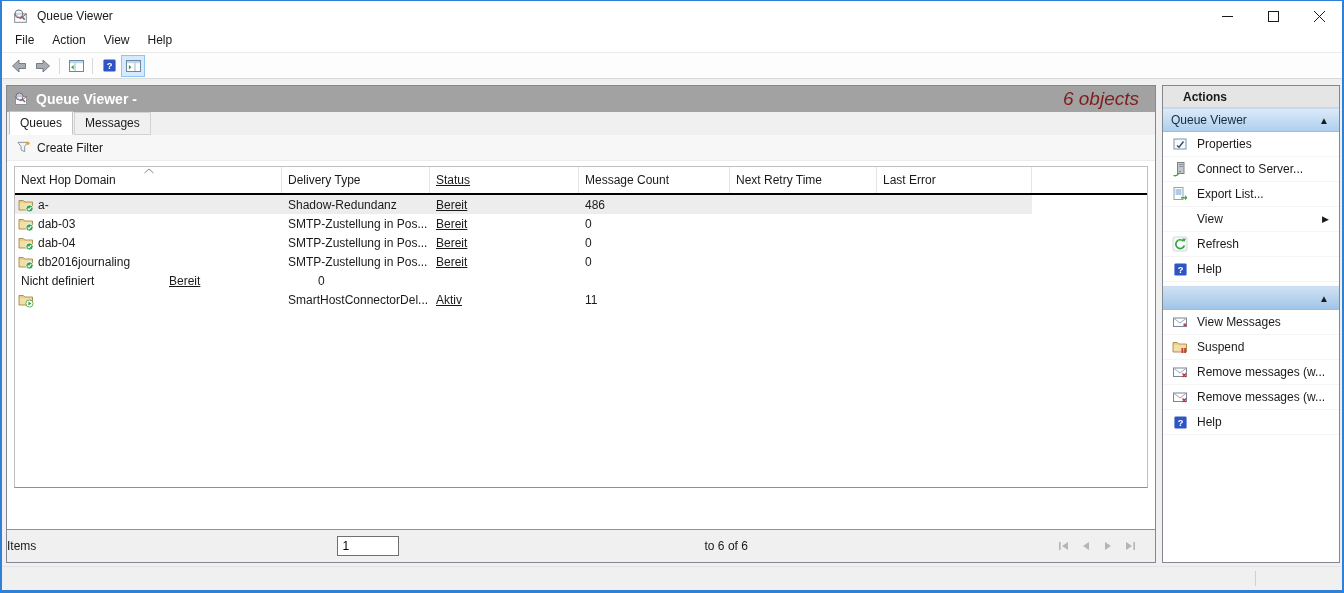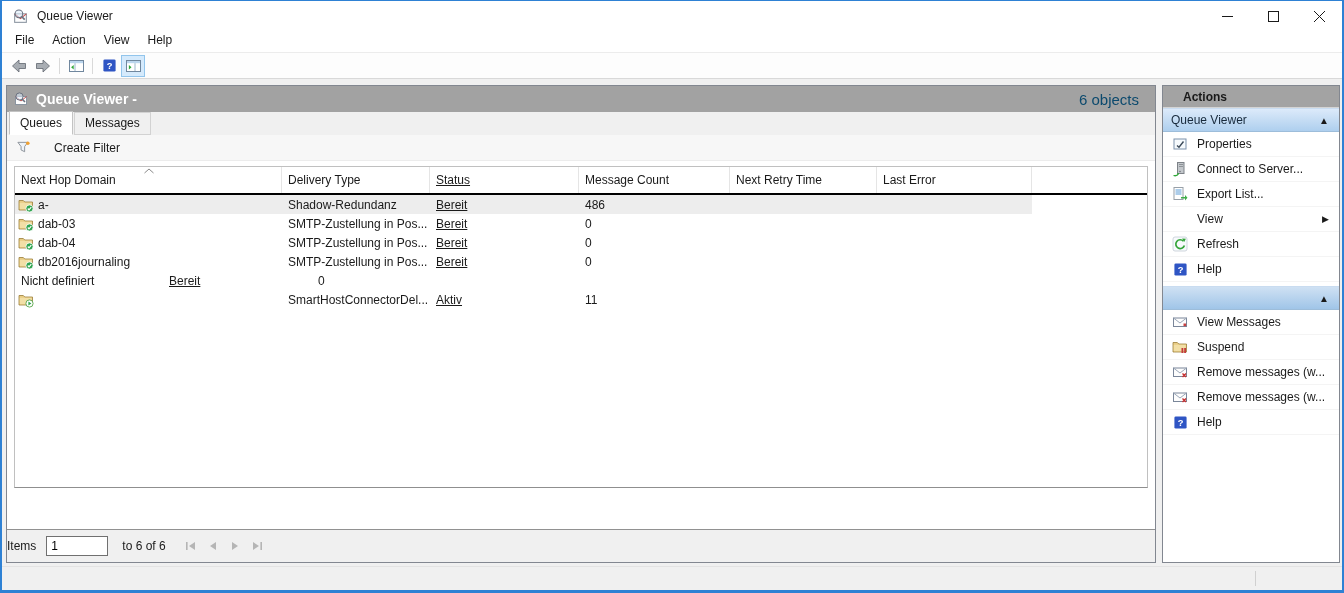--- a/index.html
+++ b/index.html
@@ -31,51 +31,51 @@
   .tbtn.active { background:#d5eafc; border-color:#92c5ec; }
   .tsep { width:1px; height:16px; background:#d9d9d9; margin:0 4px; }
 
   
   .content { flex:1; display:flex; padding:6px 2px 3px 4px; background:#f0f0f0; min-height:0; }
 
   
   .main-pane { flex:1; min-width:0; border:1px solid #828790; background:#fff; display:flex; flex-direction:column; }
   .pane-header { height:26px; background:#a2a2a2; display:flex; align-items:center; padding:0 16px 0 6px; }
   .pane-header .ph-title { color:#fff; font-weight:bold; font-size:14px; margin-left:7px; }
-  .pane-header .ph-count { margin-left:auto; color:#0c4a6e; font-size:15px; }
+  .pane-header .ph-count { margin-left:auto; color:#7f1d1d; font-size:19px;font-style:italic; }
 
   .tabstrip { height:23px; background:#f0f0f0; display:flex; align-items:flex-end; padding-left:2px; }
   .tab { padding:3px 10px 4px 10px; border:1px solid #d2d2d2; background:#f0f0f0; margin-right:1px; }
   .tab.active { background:#fff; border-color:#c3c3c3; border-bottom-color:#fff; padding-top:4px; }
 
   .filterbar { height:26px; background:#f7f7f7; border-bottom:1px solid #ececec; display:flex; align-items:center; padding-left:9px; }
-  .filterbar .fb-label { margin-left:23px; }
+  .filterbar .fb-label { margin-left:6px; }
 
   .list-wrap { flex:1; min-height:0; padding:5px 7px 0 7px; background:#fff; display:flex; flex-direction:column; }
   .listview { flex:1; border:1px solid #c0c0c0; border-bottom-color:#8f8f8f; background:#fff; overflow:hidden; position:relative; }
   .lv-header { display:flex; height:28px; border-bottom:2px solid #000000; position:relative; }
   .lv-hcell { border-right:1px solid #e5e5e5; padding:0 0 0 6px; display:flex; align-items:center; position:relative; }
   .sort-caret { position:absolute; top:1px; left:50%; margin-left:-5px; }
   .lv-row { display:flex; height:19px; align-items:center; width:1017px; }
   .lv-row.selected { background:#ededed; }
   .lv-cell { padding-left:6px; white-space:nowrap; overflow:hidden; display:flex; align-items:center; height:100%; }
   .lv-cell.name { padding-left:3px; }
   .lv-cell.name .ic { margin-right:4px; }
   .c0{width:267px;} .c1{width:148px;} .c2{width:149px;text-decoration:underline;} .c3{width:151px;} .c4{width:147px;} .c5{width:155px;}
 
-  .pager { height:33px; background:#f0f0f0; border-top:1px solid #919191; display:flex; align-items:center; justify-content:flex-start; padding-right:14px;margin-top:41px; }
+  .pager { height:33px; background:#f0f0f0; border-top:1px solid #919191; display:flex; align-items:center; justify-content:space-between; padding-right:14px;margin-top:41px; }
   .pager .pg-label { margin-right:10px; }
   .pager-input { width:62px; height:20px; border:1px solid #707070; padding:0 4px; font:12px "Liberation Sans",sans-serif; margin-right:14px; }
   .pager .pg-range { margin-right:14px; }
   .pg-nav { display:flex; align-items:center; }
   .pg-btn { width:22px; height:20px; display:flex; align-items:center; justify-content:center; }
 
   
   .actions-pane { width:178px; margin-left:6px; border:1px solid #828790; background:#fff; display:flex; flex-direction:column; }
-  .actions-title { height:22px; display:flex; align-items:center; padding-left:20px; font-weight:bold; border-bottom:1px solid #d4d4d4; background:#a3a3a3; }
+  .actions-title { height:22px; display:flex; align-items:center; padding-left:20px; font-weight:bold; border-bottom:1px solid #d4d4d4; background:#e5e5e5; }
   .section-header { height:24px; display:flex; align-items:center; padding:0 10px 0 8px;
     background:linear-gradient(#dceafa,#aecfee); border-top:1px solid #c9dcf0; border-bottom:1px solid #9dbdda; color:#17293b; }
   .section-header.second { margin-top:4px; background:linear-gradient(#cfe1f3,#a0c5e8); }
   .section-header .collapse { margin-left:auto; font-size:10px; color:#1a1a1a; }
   .action-item { height:25px; display:flex; align-items:center; padding:0 10px 0 8px; border-bottom:1px solid #f4f4f4; }
   .action-item .ai-icon { width:18px; display:flex; justify-content:center; }
   .action-item .ai-label { margin-left:8px; white-space:nowrap; overflow:hidden; }
   .action-item .submenu { margin-left:auto; font-size:9px; }
   .action-item.no-icon .ai-label { margin-left:26px; }
 

